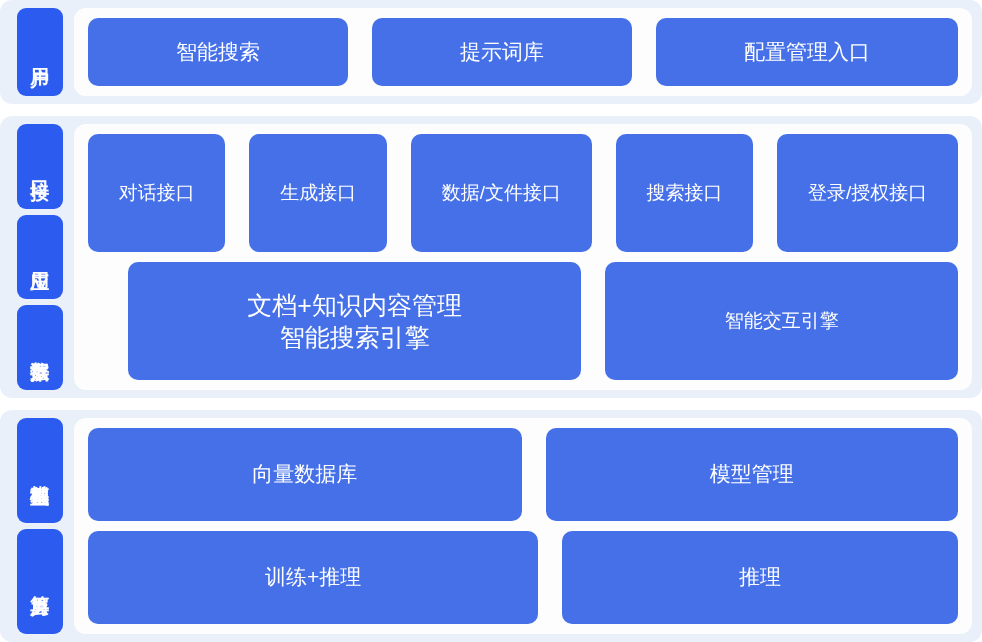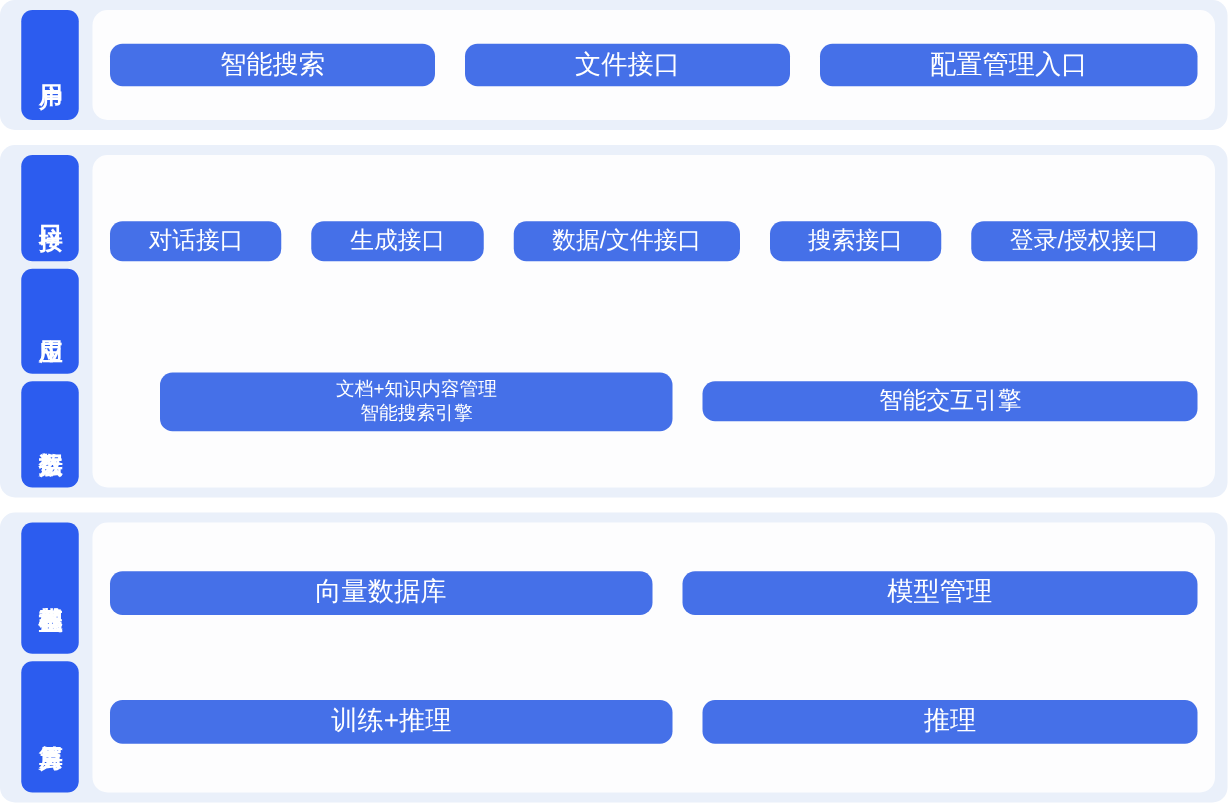--- a/index.html
+++ b/index.html
@@ -82,60 +82,59 @@
     display: flex;
     flex-direction: column;
     gap: 10px;
   }
 
   .row {
     flex: 1 1 0;
     display: flex;
     gap: 24px;
     min-height: 0;
-    align-items: center;
   }
 
   
   .box {
     background: #4570e8;
     border-radius: 10px;
     color: #ffffff;
     display: flex;
     align-items: center;
     justify-content: center;
     text-align: center;
     font-size: 21px;
     font-weight: 400;
     line-height: 1.28;
     box-sizing: border-box;
     padding: 4px 8px;
     white-space: pre-line;
     min-width: 0;
   }
   .box.small { font-size: 19px; }
-  .box.multi { font-size: 15px; line-height: 1.3; margin-left: 40px; }
+  .box.multi { font-size: 25px; line-height: 1.3; margin-left: 40px; }
 
   
   .g1 { flex-grow: 1; }
   .g2 { flex-grow: 2; }
 </style>
 </head>
 <body>
 
 <div id="diagram">
 
   <div class="band s1">
     <div class="rail">
       <div class="rail-pill">用户</div>
     </div>
     <div class="card">
       <div class="row">
         <div class="box g1">智能搜索</div>
-        <div class="box g1">文件接口</div>
+        <div class="box g1">提示词库</div>
         <div class="box g1">配置管理入口</div>
       </div>
     </div>
   </div>
 
   <div class="band s2">
     <div class="rail">
       <div class="rail-pill">接口</div>
       <div class="rail-pill">应用</div>
       <div class="rail-pill">数据层</div>

